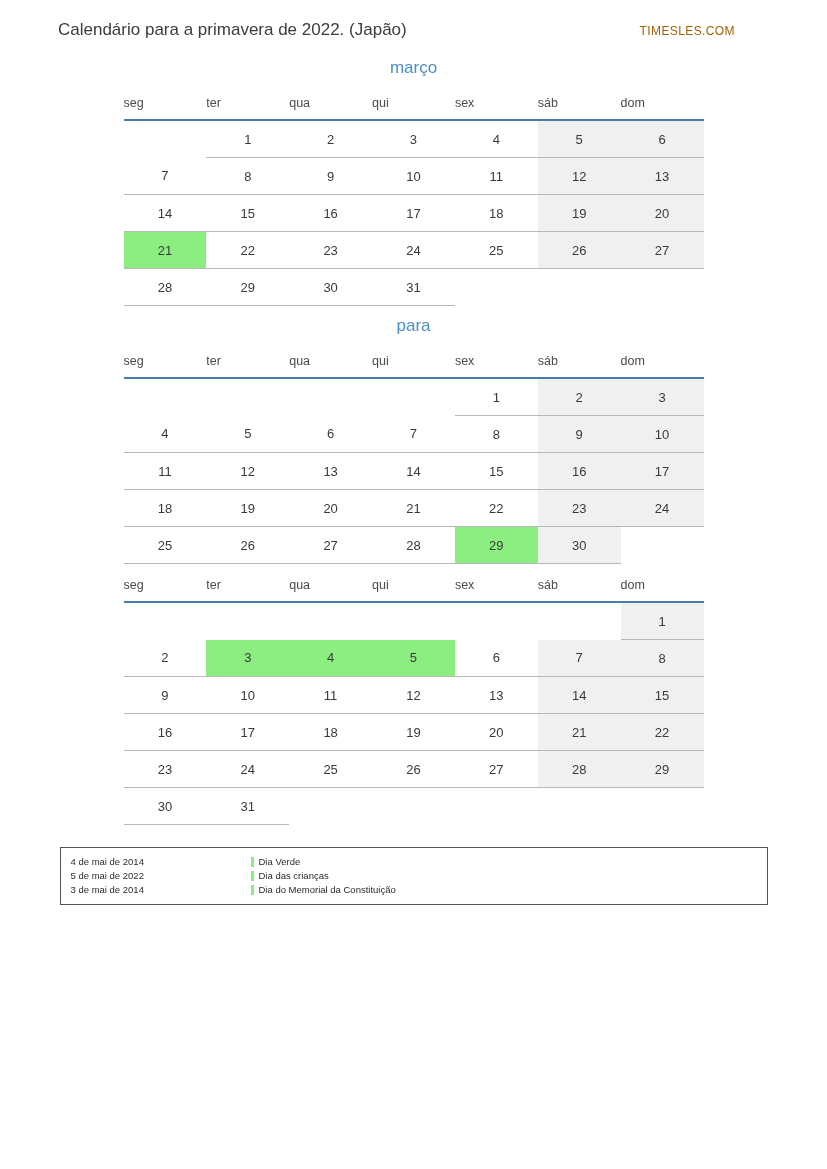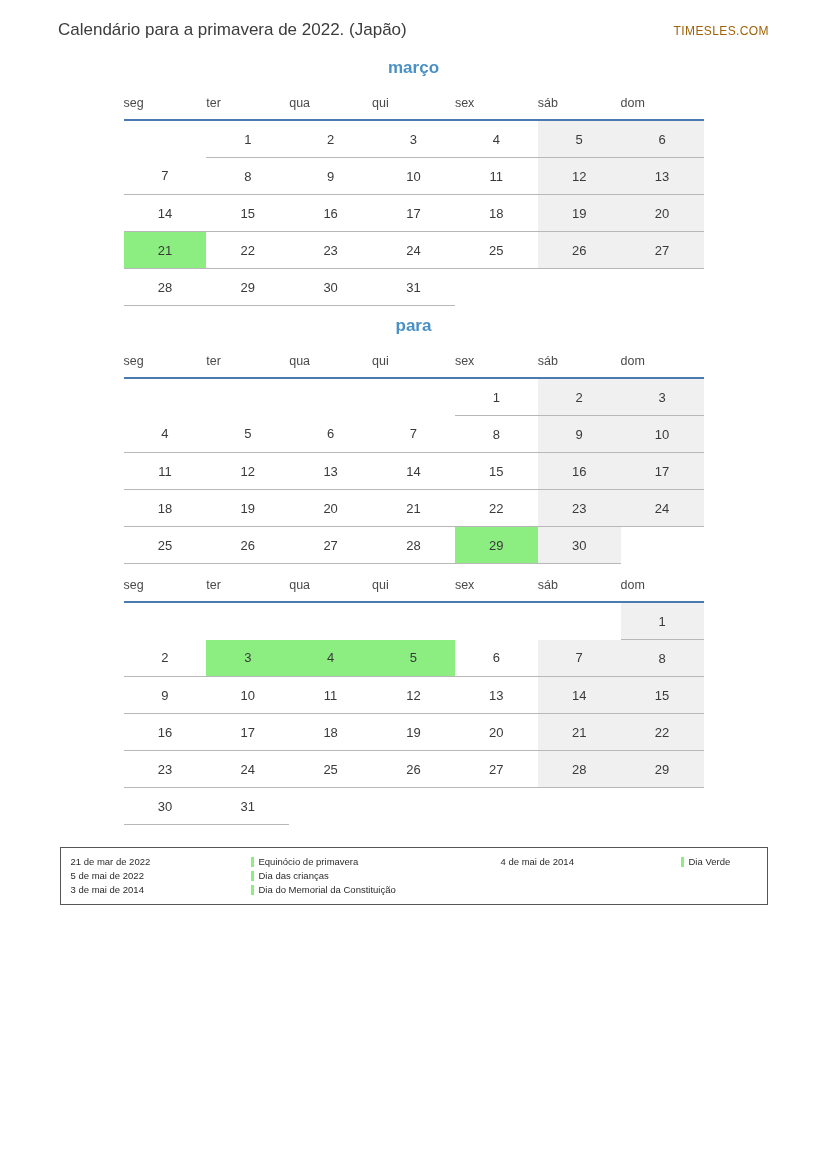--- a/index.html
+++ b/index.html
@@ -12,21 +12,21 @@
     height: 1169px;
     font-family: "Liberation Sans", sans-serif;
     color: #333333;
     position: relative;
     overflow: hidden;
   }
   .page-header {
     display: flex;
     align-items: baseline;
     justify-content: space-between;
-    padding: 20px 58px 0 58px;
+    padding: 20px 92px 0 58px;
   }
   .page-title {
     font-size: 17px;
     color: #3c3c3c;
     font-weight: normal;
     margin: 0;
   }
   .brand {
     font-size: 12px;
     color: #a16207;
@@ -38,21 +38,21 @@
   .month-block {
     width: 580px;
     margin: 0 auto 0 auto;
     padding-bottom: 10px;
   }
   .month-name {
     text-align: center;
     color: #4a90c4;
     font-size: 17px;
     margin: 0 0 14px 0;
-    font-weight: bold;
+    font-weight: normal;
   }
   table.cal {
     border-collapse: collapse;
     width: 580px;
     table-layout: fixed;
   }
   table.cal th {
     font-weight: normal;
     font-size: 12.5px;
     color: #4a4a4a;
@@ -509,27 +509,20 @@
             <td class="empty">&nbsp;</td>
             <td class="empty">&nbsp;</td>
           </tr>
         </tbody>
       </table>
     </div>
   </div>
 
 <div class="legend" id="legend">
     <div class="legend-row">
-      <div class="legend-left">
-        <div class="legend-col">
-          <span class="legend-date">21 de mar de 2022</span>
-          <span class="legend-bar"></span>
-          <span class="legend-label">Equinócio de primavera</span>
-        </div>
-      </div>
       <div class="legend-right">
         <div class="legend-col">
           <span class="legend-date">4 de mai de 2014</span>
           <span class="legend-bar"></span>
           <span class="legend-label">Dia Verde</span>
         </div>
       </div>
     </div>
     <div class="legend-row">
       <div class="legend-right">

